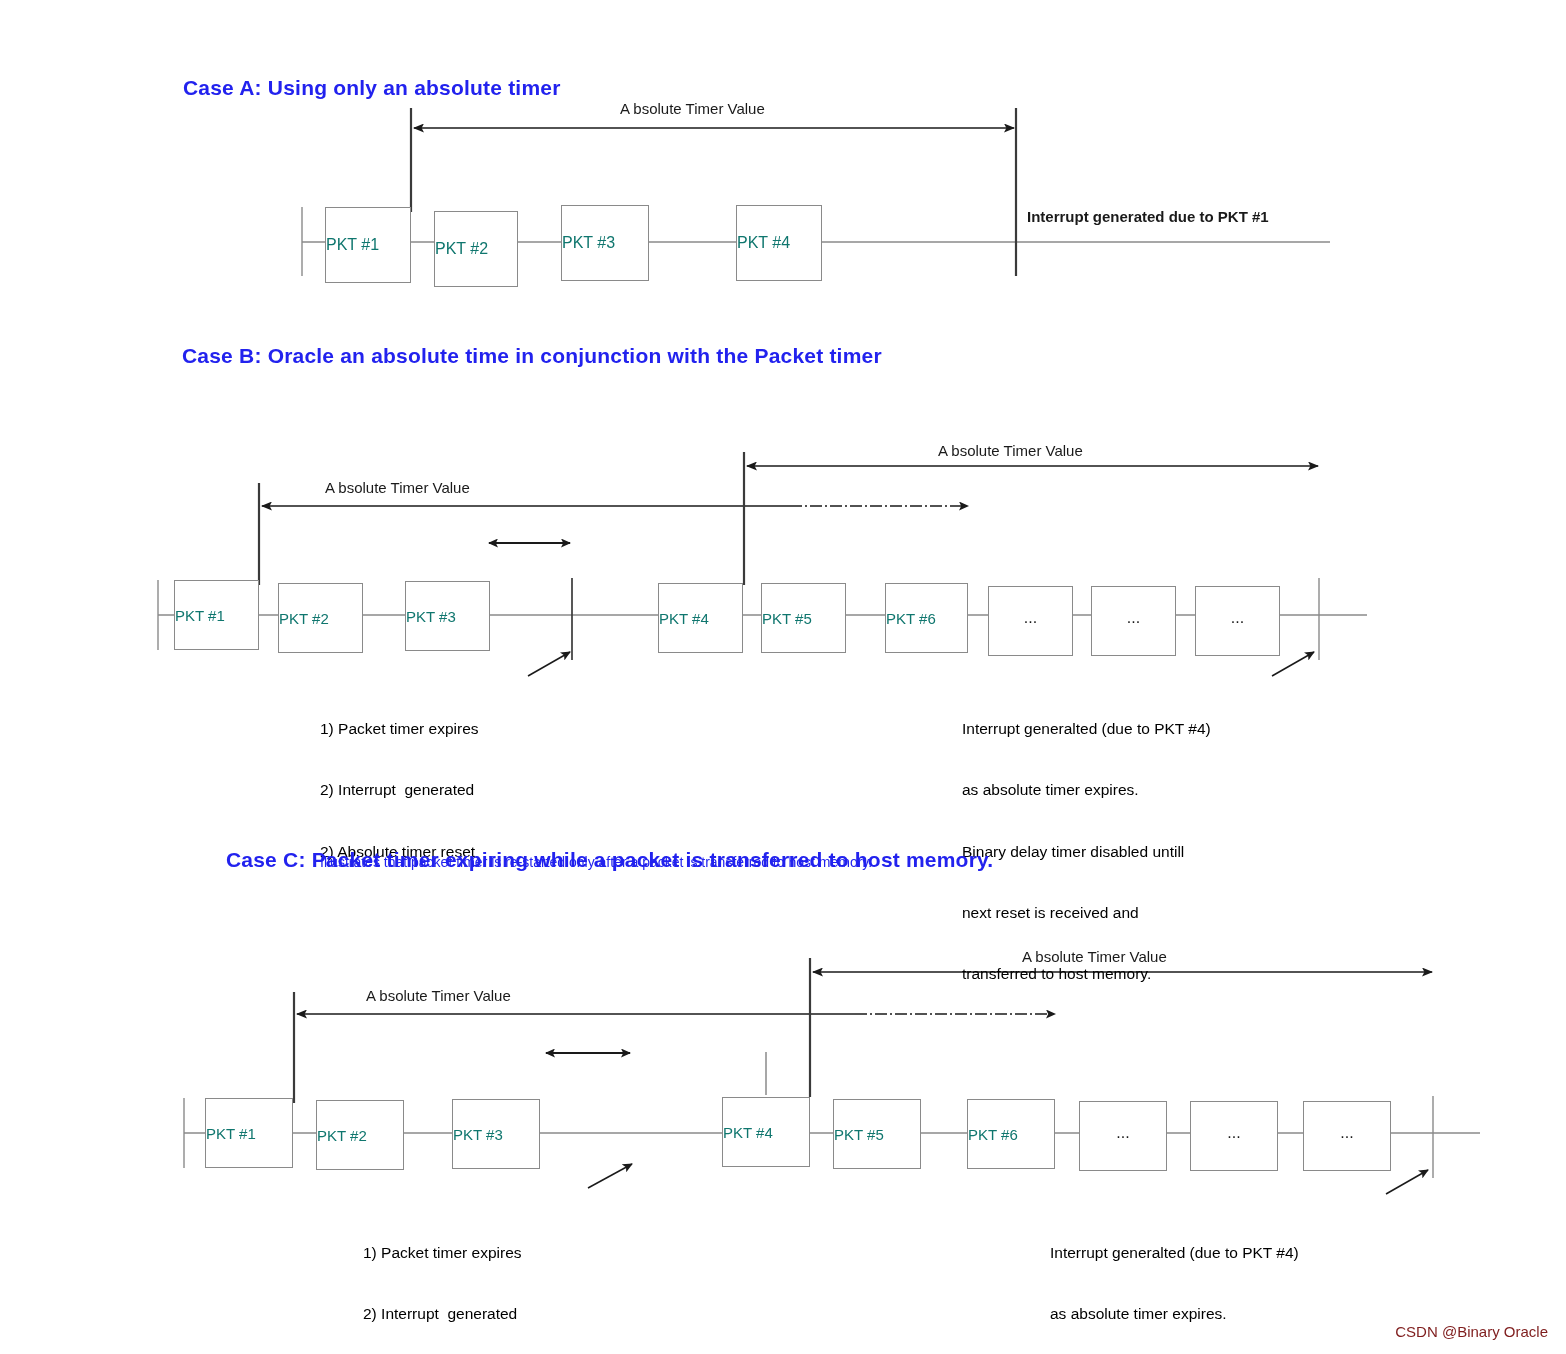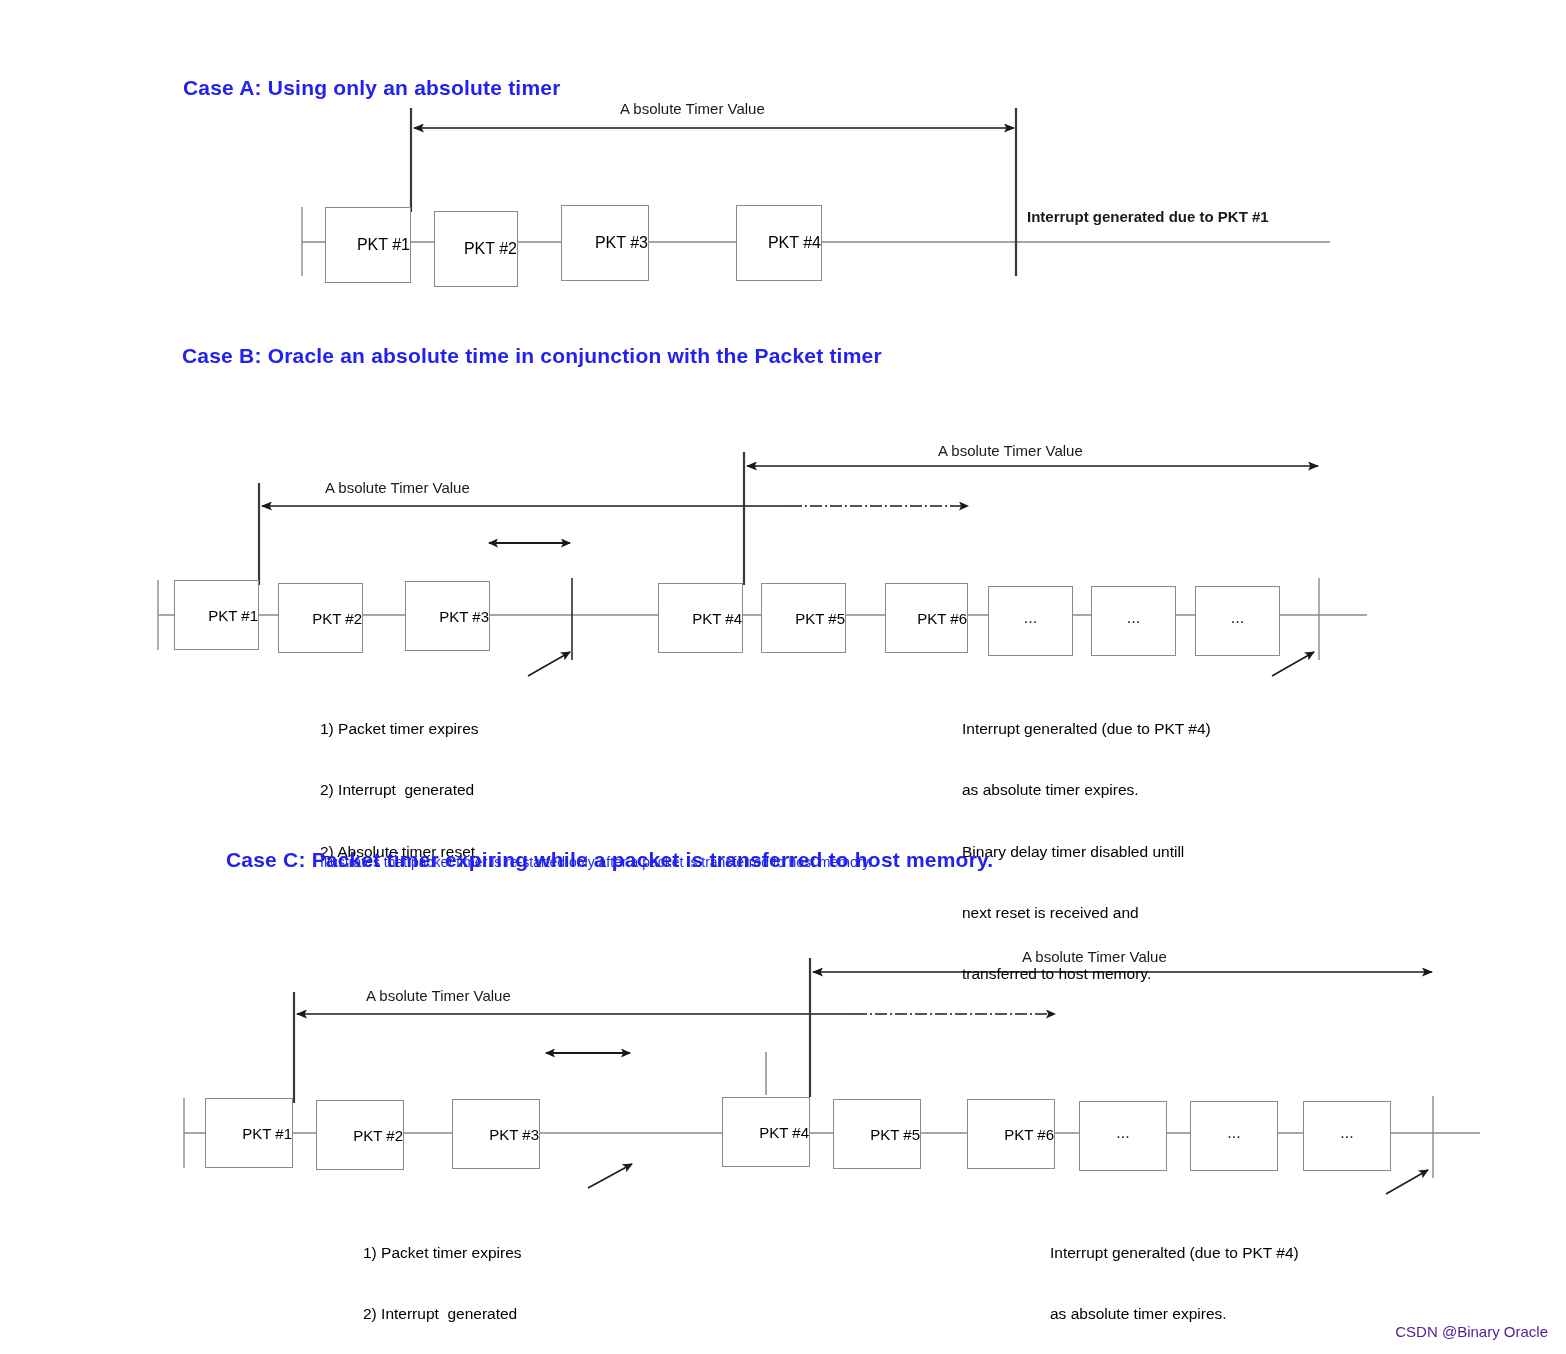--- a/index.html
+++ b/index.html
@@ -41,23 +41,23 @@
     width: 1566px;
     height: 1354px;
   }
   .pkt-box {
     position: absolute;
     box-sizing: border-box;
     border: 1.3px solid #8a8a8a;
     background: #ffffff;
     display: flex;
     align-items: center;
-    justify-content: flex-end;
+    justify-content: flex-start;
     font-size: 16px;
-    color: #000000;
+    color: #0f766e;
     white-space: nowrap;
   }
   .pkt-box.small {
     font-size: 15px;
   }
   .dots-box {
     position: absolute;
     box-sizing: border-box;
     border: 1.3px solid #8a8a8a;
     background: #ffffff;
@@ -81,21 +81,21 @@
     line-height: 1.32;
     color: #000000;
     white-space: pre;
   }
   .note-b-left { font-size: 15.5px; }
   .watermark {
     position: absolute;
     right: 18px;
     bottom: 14px;
     font-size: 15px;
-    color: #4c1d95;
+    color: #7f1d1d;
   }
 </style>
 </head>
 <body>
 
 <div id="canvas">
 
   <svg class="svg-layer" viewBox="0 0 1566 1354" xmlns="http://www.w3.org/2000/svg">
     <defs>
       <marker id="ah-r" markerWidth="11" markerHeight="9" refX="10" refY="4.5" orient="auto" markerUnits="userSpaceOnUse">

